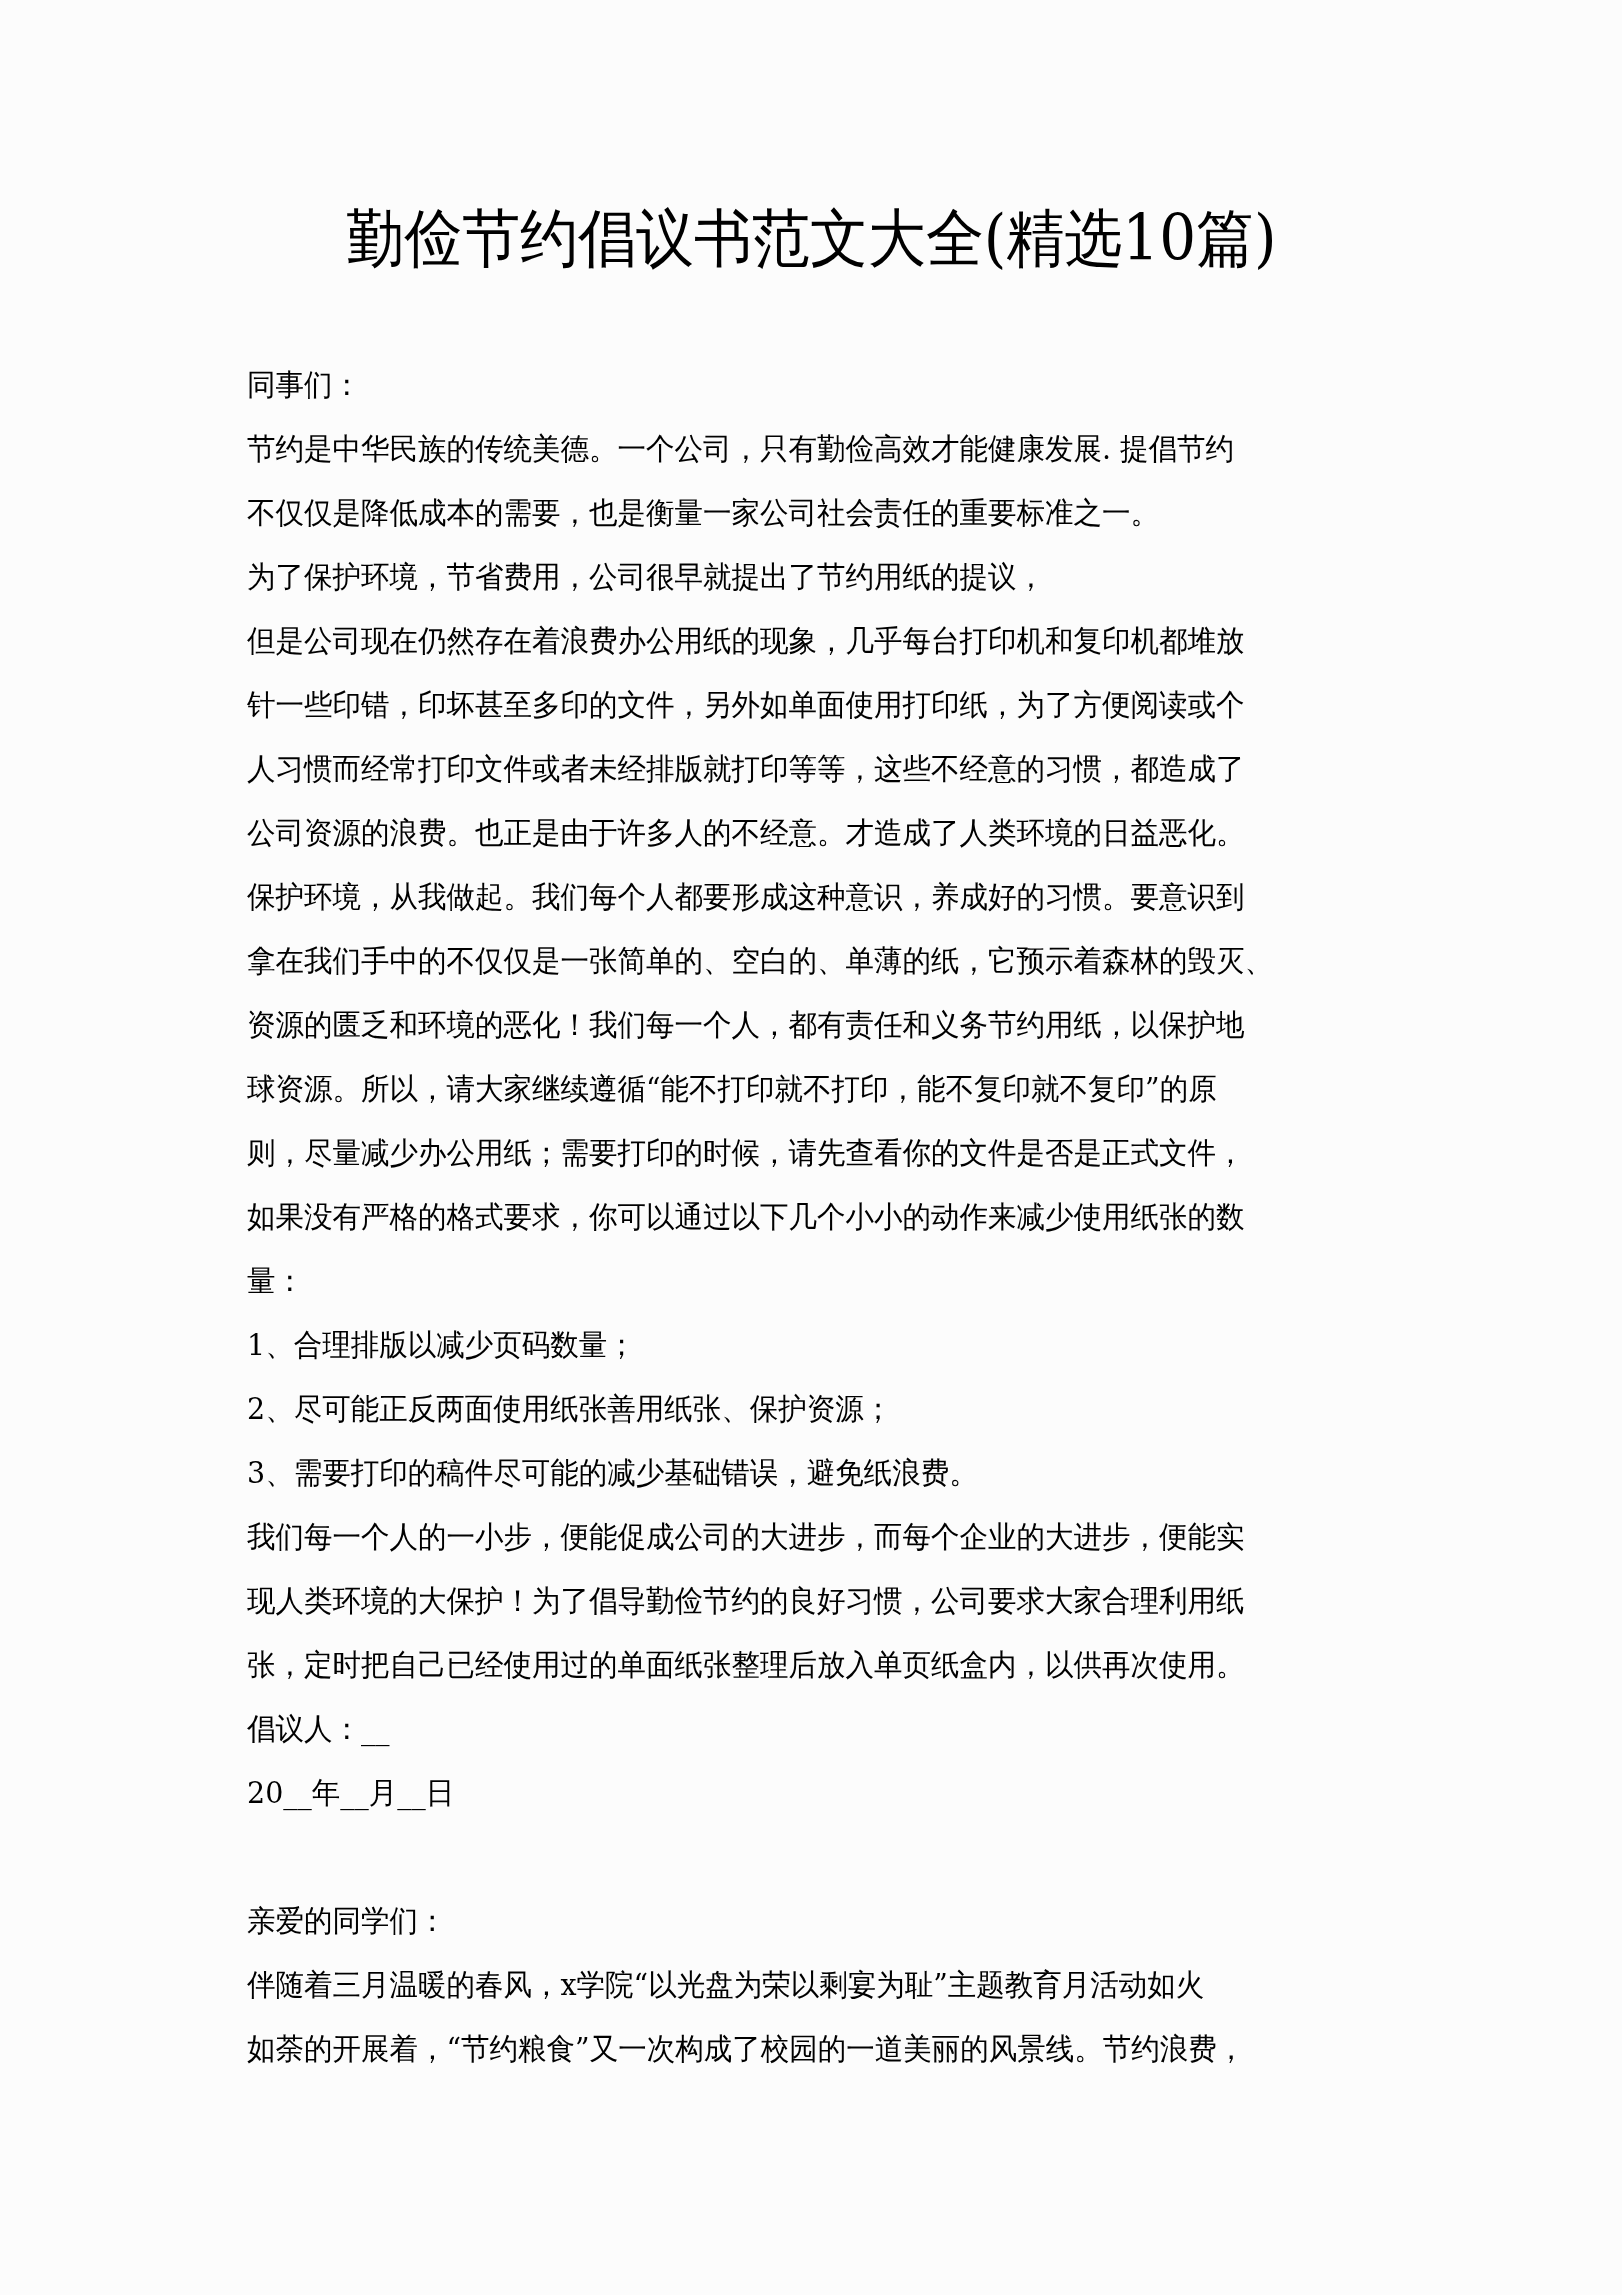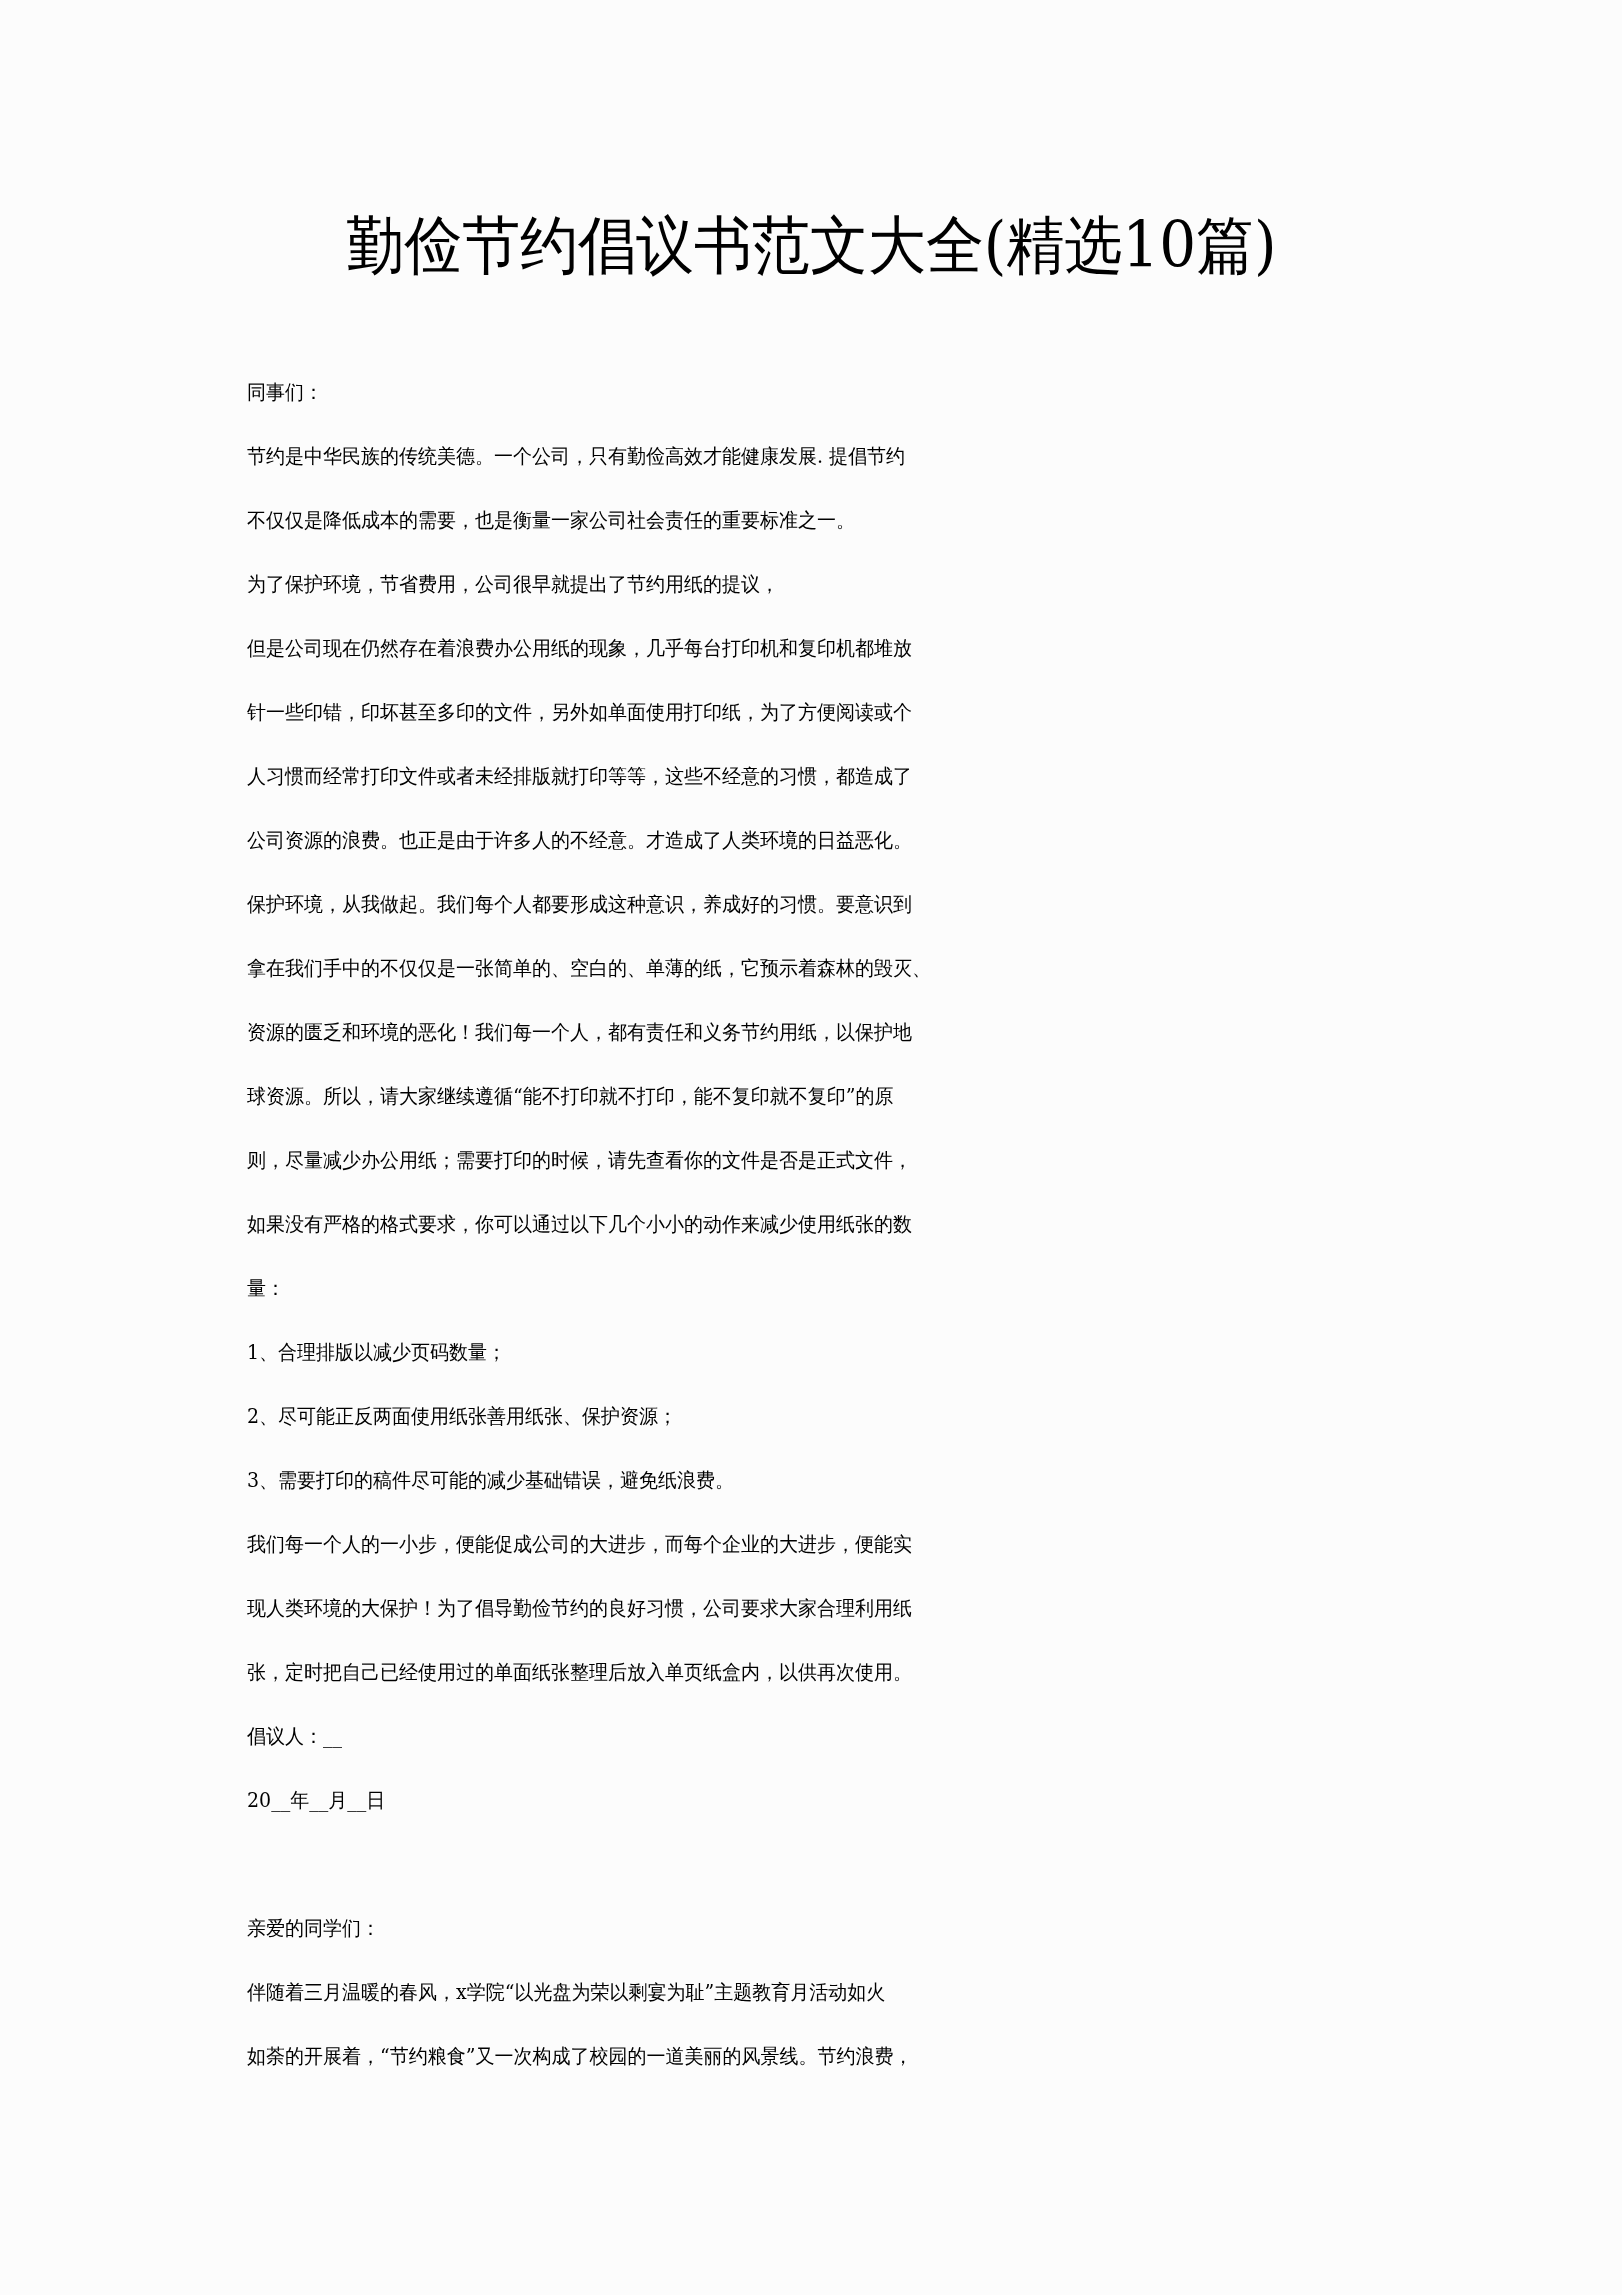--- a/index.html
+++ b/index.html
@@ -10,21 +10,21 @@
     body {
       width: 1623px;
       height: 2295px;
       position: relative;
       overflow: hidden;
       color: #000000;
       font-family: "DejaVu Serif", "Liberation Serif", serif;
     }
     .page {
       position: absolute;
-      left: 0; top: 7px;
+      left: 0; top: 0;
       width: 1623px;
       height: 1947px;
       background: #fcfcfc;
     }
     .doc-title {
       position: absolute;
       left: 0;
       width: 1623px;
       top: 196px;
       text-align: center;
@@ -34,21 +34,21 @@
       font-weight: normal;
       margin: 0;
       transform: scaleX(0.92);
       transform-origin: center;
     }
     .body-text {
       position: absolute;
       left: 247px;
       top: 353px;
       width: 1139px;
-      font-size: 20px;
+      font-size: 30px;
       line-height: 64px;
     }
     .line {
       display: block;
       white-space: nowrap;
       height: 64px;
       transform: scaleX(0.95);
       transform-origin: left center;
     }
     .gap {

